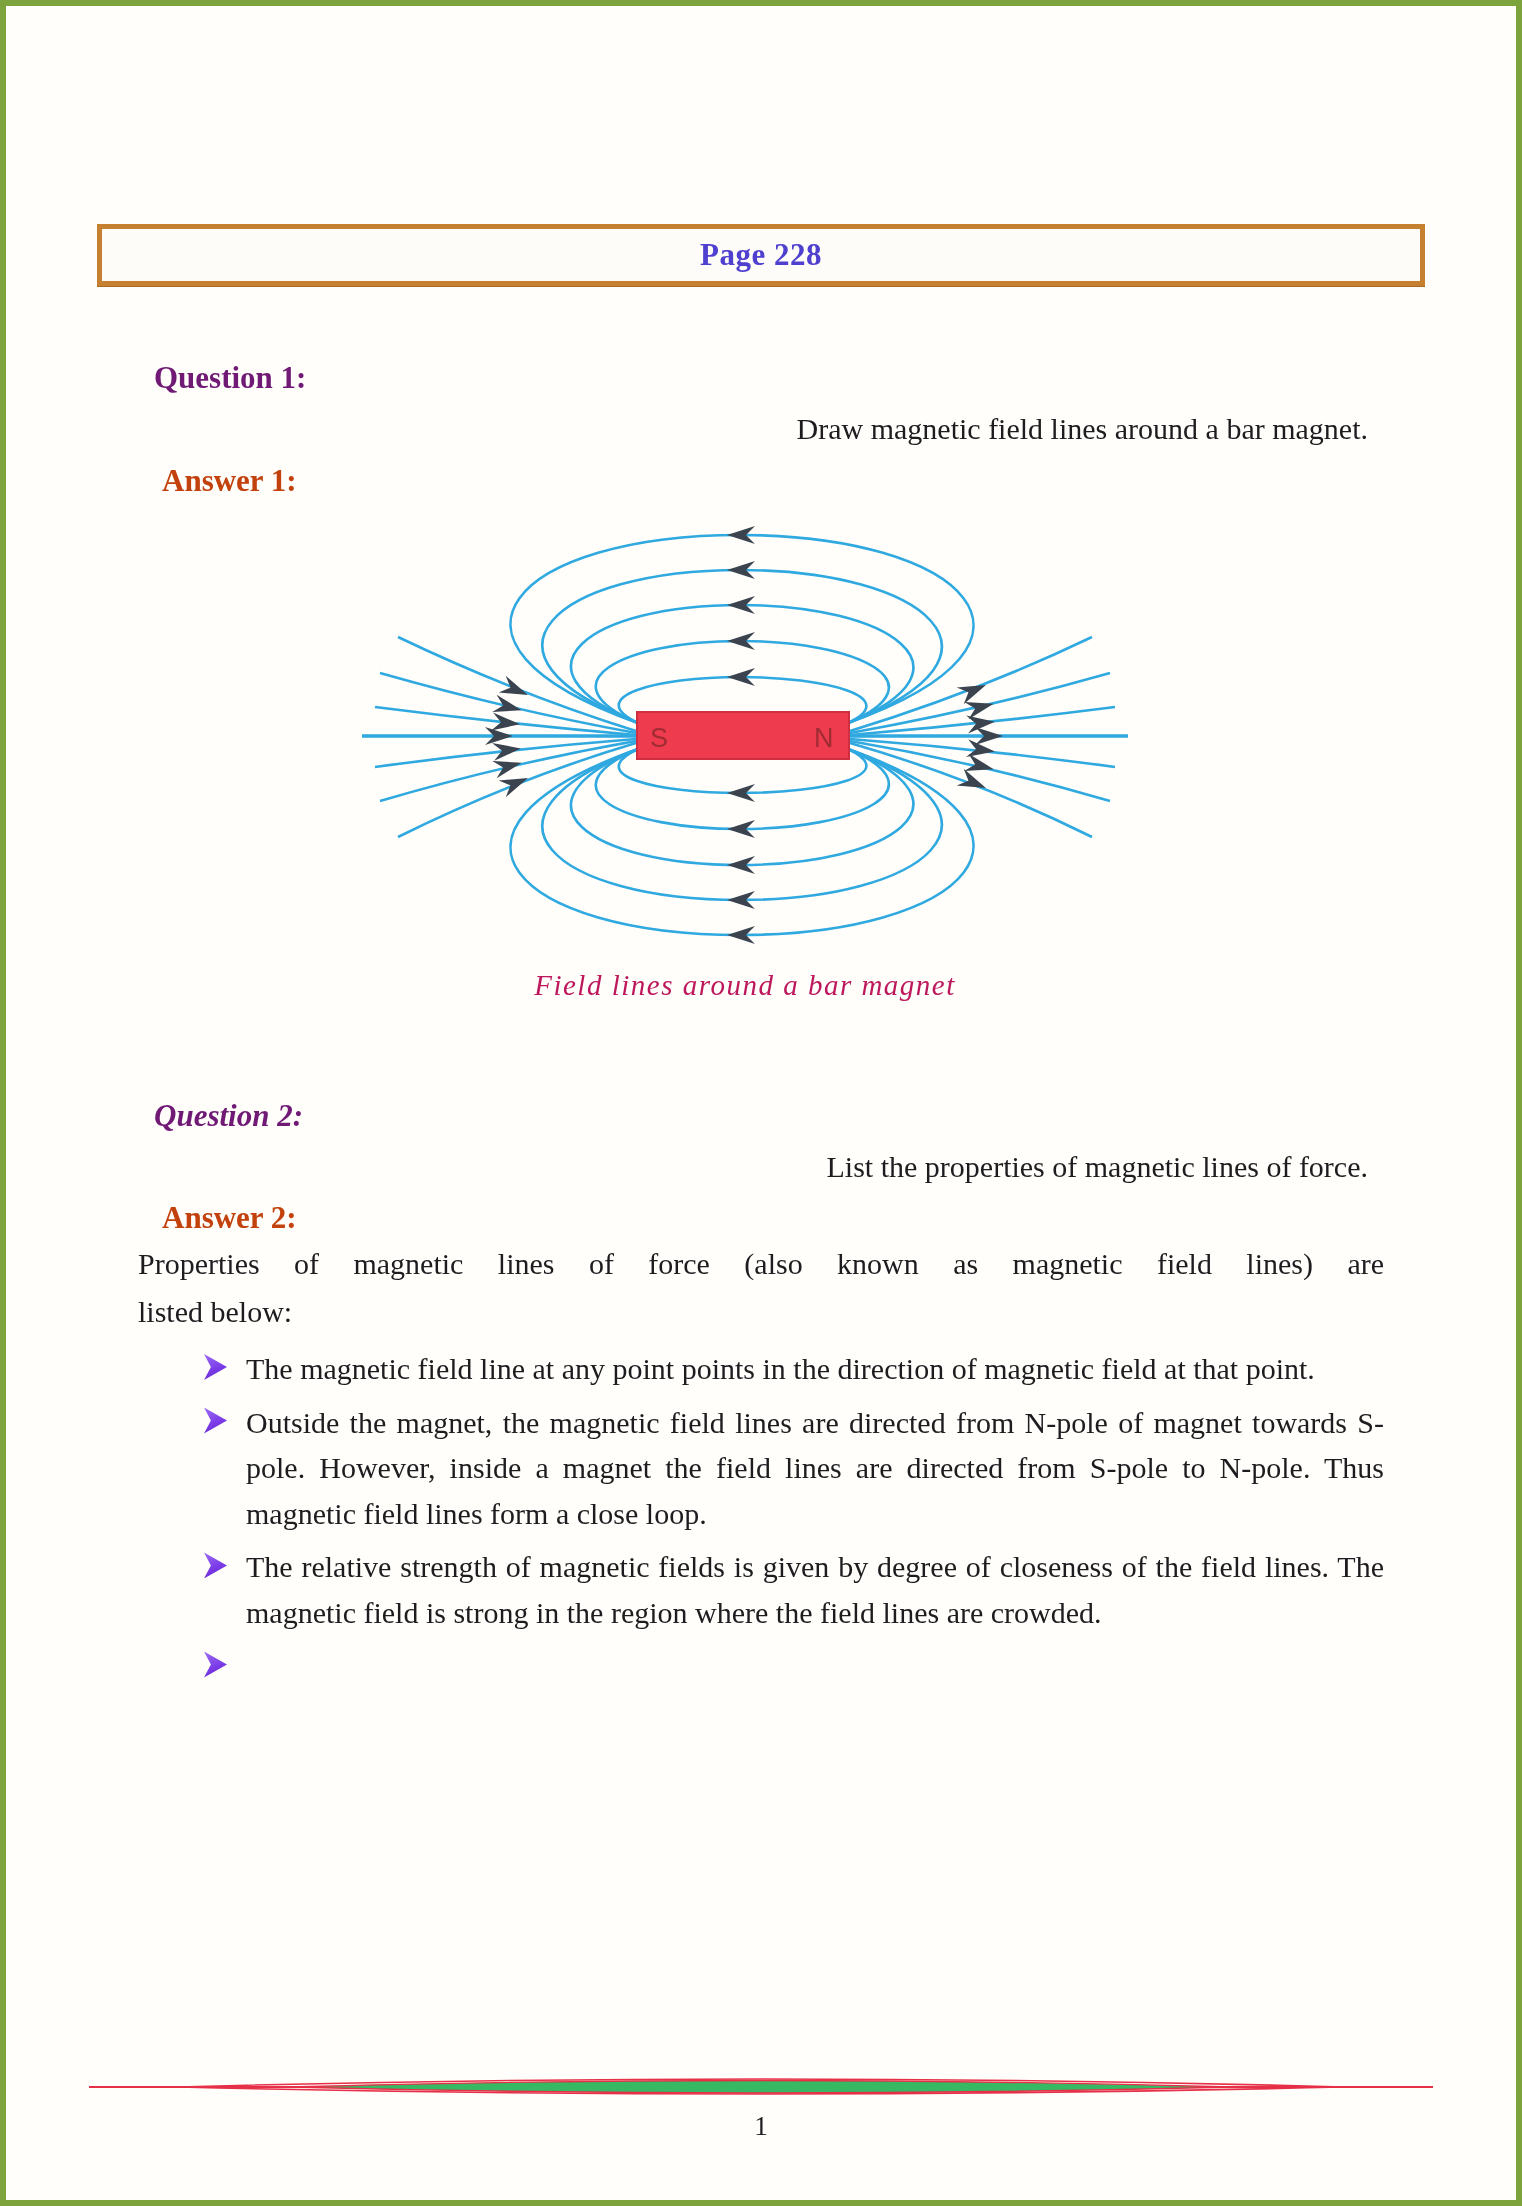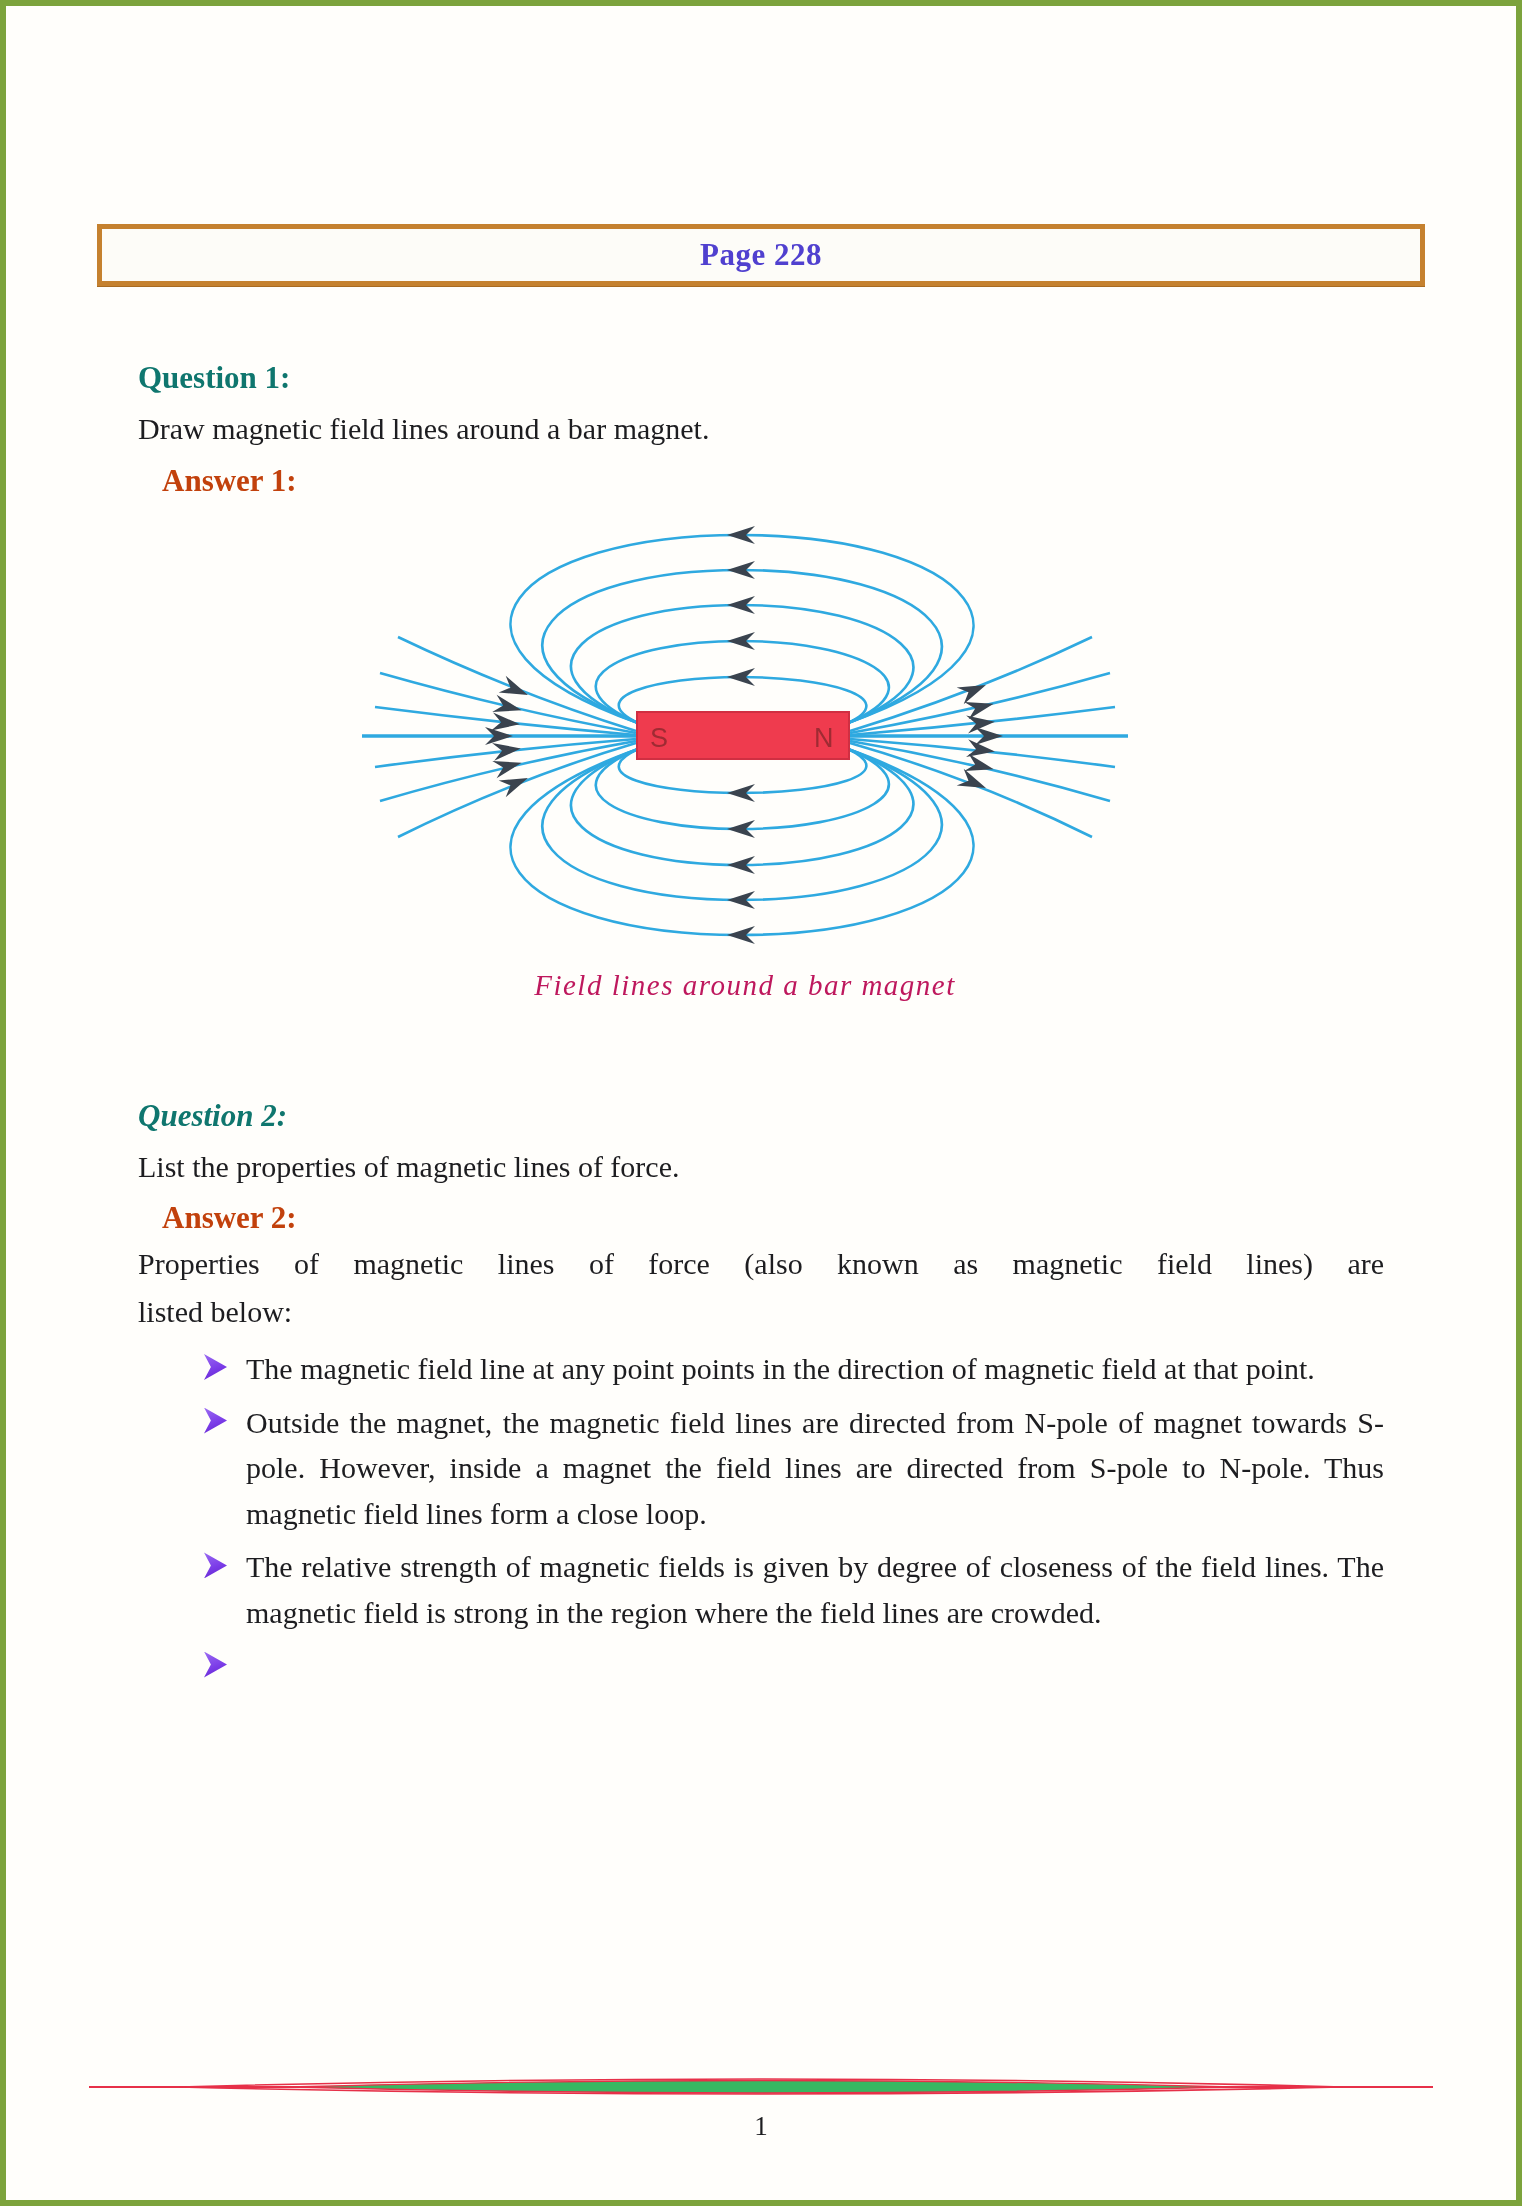--- a/index.html
+++ b/index.html
@@ -11,23 +11,23 @@
   }
   
   .title-box{
     margin:218px 91px 0;height:52px;
     border:5px solid #c5812f;background:#fdfcf8;
     display:flex;align-items:center;justify-content:center;
     box-shadow:inset 0 0 0 2px #fdfcf8, 0 1px 0 #a96b22;
   }
   .title-text{font-size:31px;font-weight:bold;color:#5040cf;letter-spacing:.5px;}
   .content{margin:0 132px;}
-  .q-label{font-size:31px;font-weight:bold;color:#0f766e;margin:74px 0 10px;}
+  .q-label{font-size:31px;font-weight:bold;color:#701a75;margin:74px 16px 10px;}
   .q-label.q2{margin-top:96px;font-style:italic;}
-  .q-text{font-size:30px;margin:0 0 10px;line-height:1.55;}
+  .q-text{font-size:30px;margin:0 16px 10px;line-height:1.55;text-align:right;}
   .a-label{font-size:31px;font-weight:bold;color:#c2410c;margin:0 0 4px 24px;}
   
   .figure{width:790px;margin:26px 0 0 212px;}
   .figure svg{display:block;}
   .caption{
     text-align:center;font-style:italic;font-size:29px;color:#be185d;
     letter-spacing:1.5px;margin-top:14px;
   }
   
   .intro-line{font-size:30px;line-height:1.6;}

